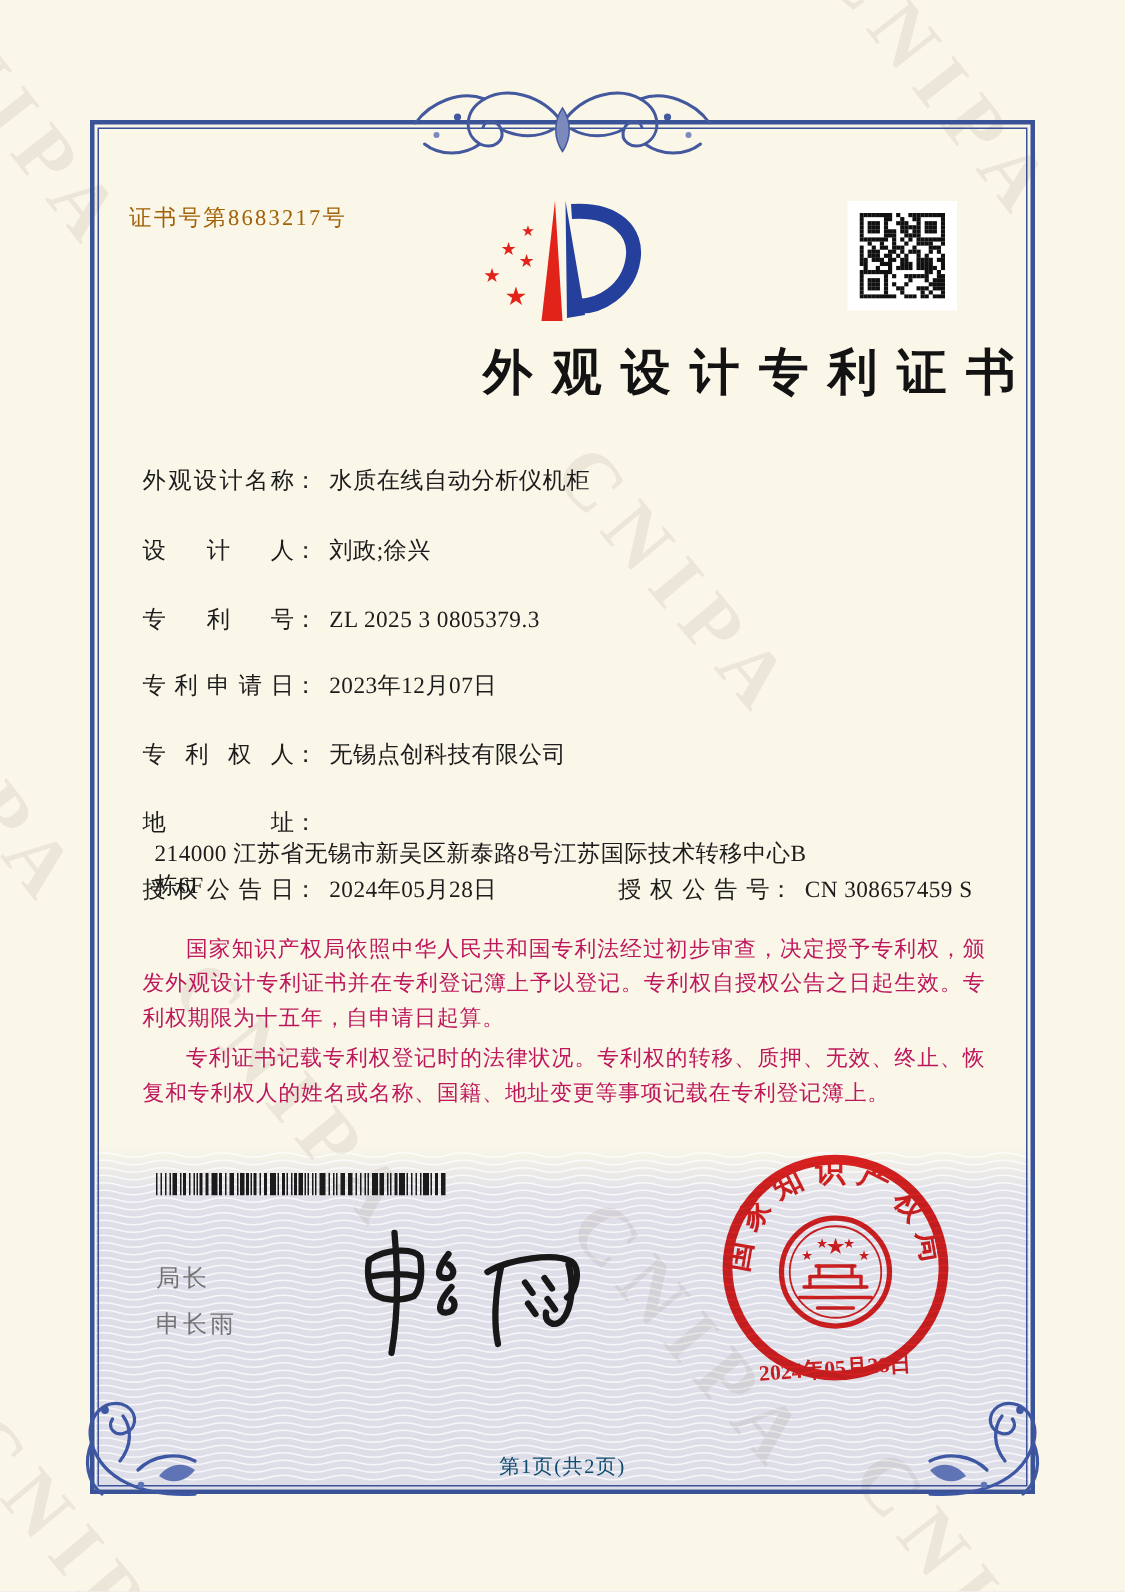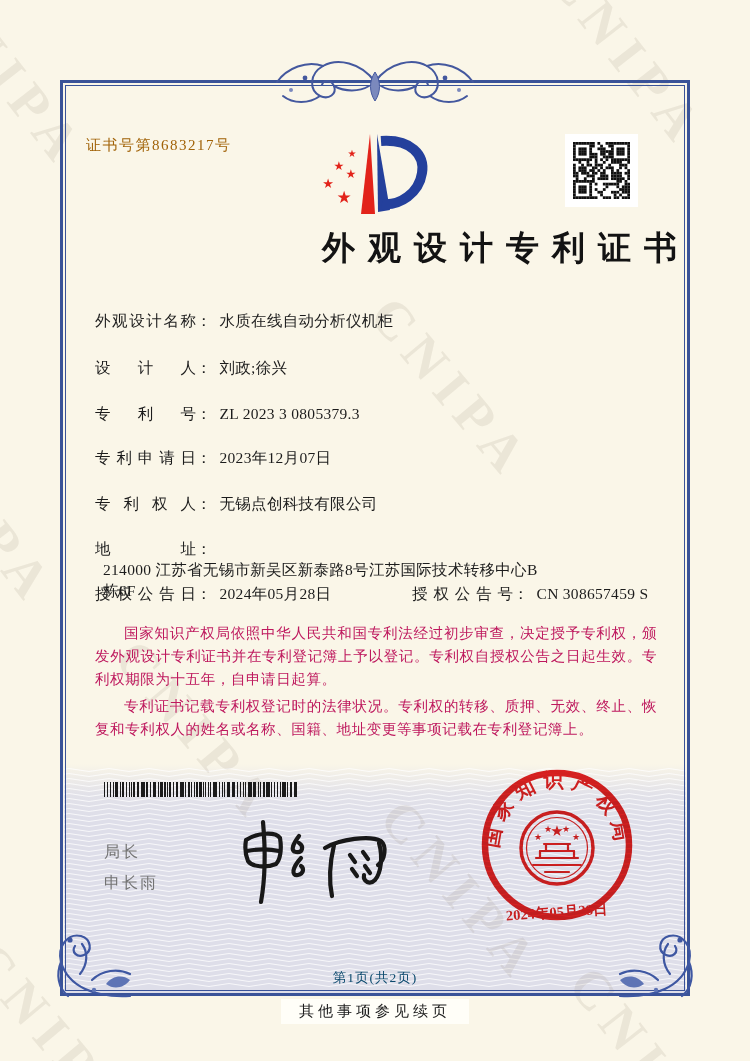--- a/index.html
+++ b/index.html
@@ -459,21 +459,21 @@
 
   <h1 class="title">外观设计专利证书</h1>
 
   <div class="frow" style="top:311px">
     <span class="flab"><span class="flab-in">外观设计名称</span><span class="colon">：</span></span><span class="fval">水质在线自动分析仪机柜</span>
   </div>
   <div class="frow" style="top:358px">
     <span class="flab"><span class="flab-in">设计人</span><span class="colon">：</span></span><span class="fval">刘政;徐兴</span>
   </div>
   <div class="frow" style="top:404px">
-    <span class="flab"><span class="flab-in">专利号</span><span class="colon">：</span></span><span class="fval">ZL 2023 3 0805379.3</span>
+    <span class="flab"><span class="flab-in">专利号</span><span class="colon">：</span></span><span class="fval">ZL 2025 3 0805379.3</span>
   </div>
   <div class="frow" style="top:448px">
     <span class="flab"><span class="flab-in">专利申请日</span><span class="colon">：</span></span><span class="fval">2023年12月07日</span>
   </div>
   <div class="frow" style="top:494px">
     <span class="flab"><span class="flab-in">专利权人</span><span class="colon">：</span></span><span class="fval">无锡点创科技有限公司</span>
   </div>
   <div class="frow" style="top:539px">
     <span class="flab"><span class="flab-in">地址</span><span class="colon">：</span></span><span class="fval wide">214000 江苏省无锡市新吴区新泰路8号江苏国际技术转移中心B栋6F</span>
   </div>
@@ -593,15 +593,14 @@
         <path d="M64,98 h42"></path>
         <path d="M61,105 h48"></path>
         <path d="M74,84 v7 M96,84 v7 M68,91 v7 M102,91 v7"></path>
         <path d="M73,112 h24"></path>
       </g>
     </g>
     <text x="85" y="157" transform="rotate(-4 85 157)" font-size="14.5" font-weight="bold" fill="#dd1111" text-anchor="middle" font-family="'Liberation Serif',serif">2024年05月28日</text>
   </svg>
 
   <div class="pageno">第1页(共2页)</div>
-  <div class="note">其他事项参见续页</div>
 
 </div>
 
 </body></html>

